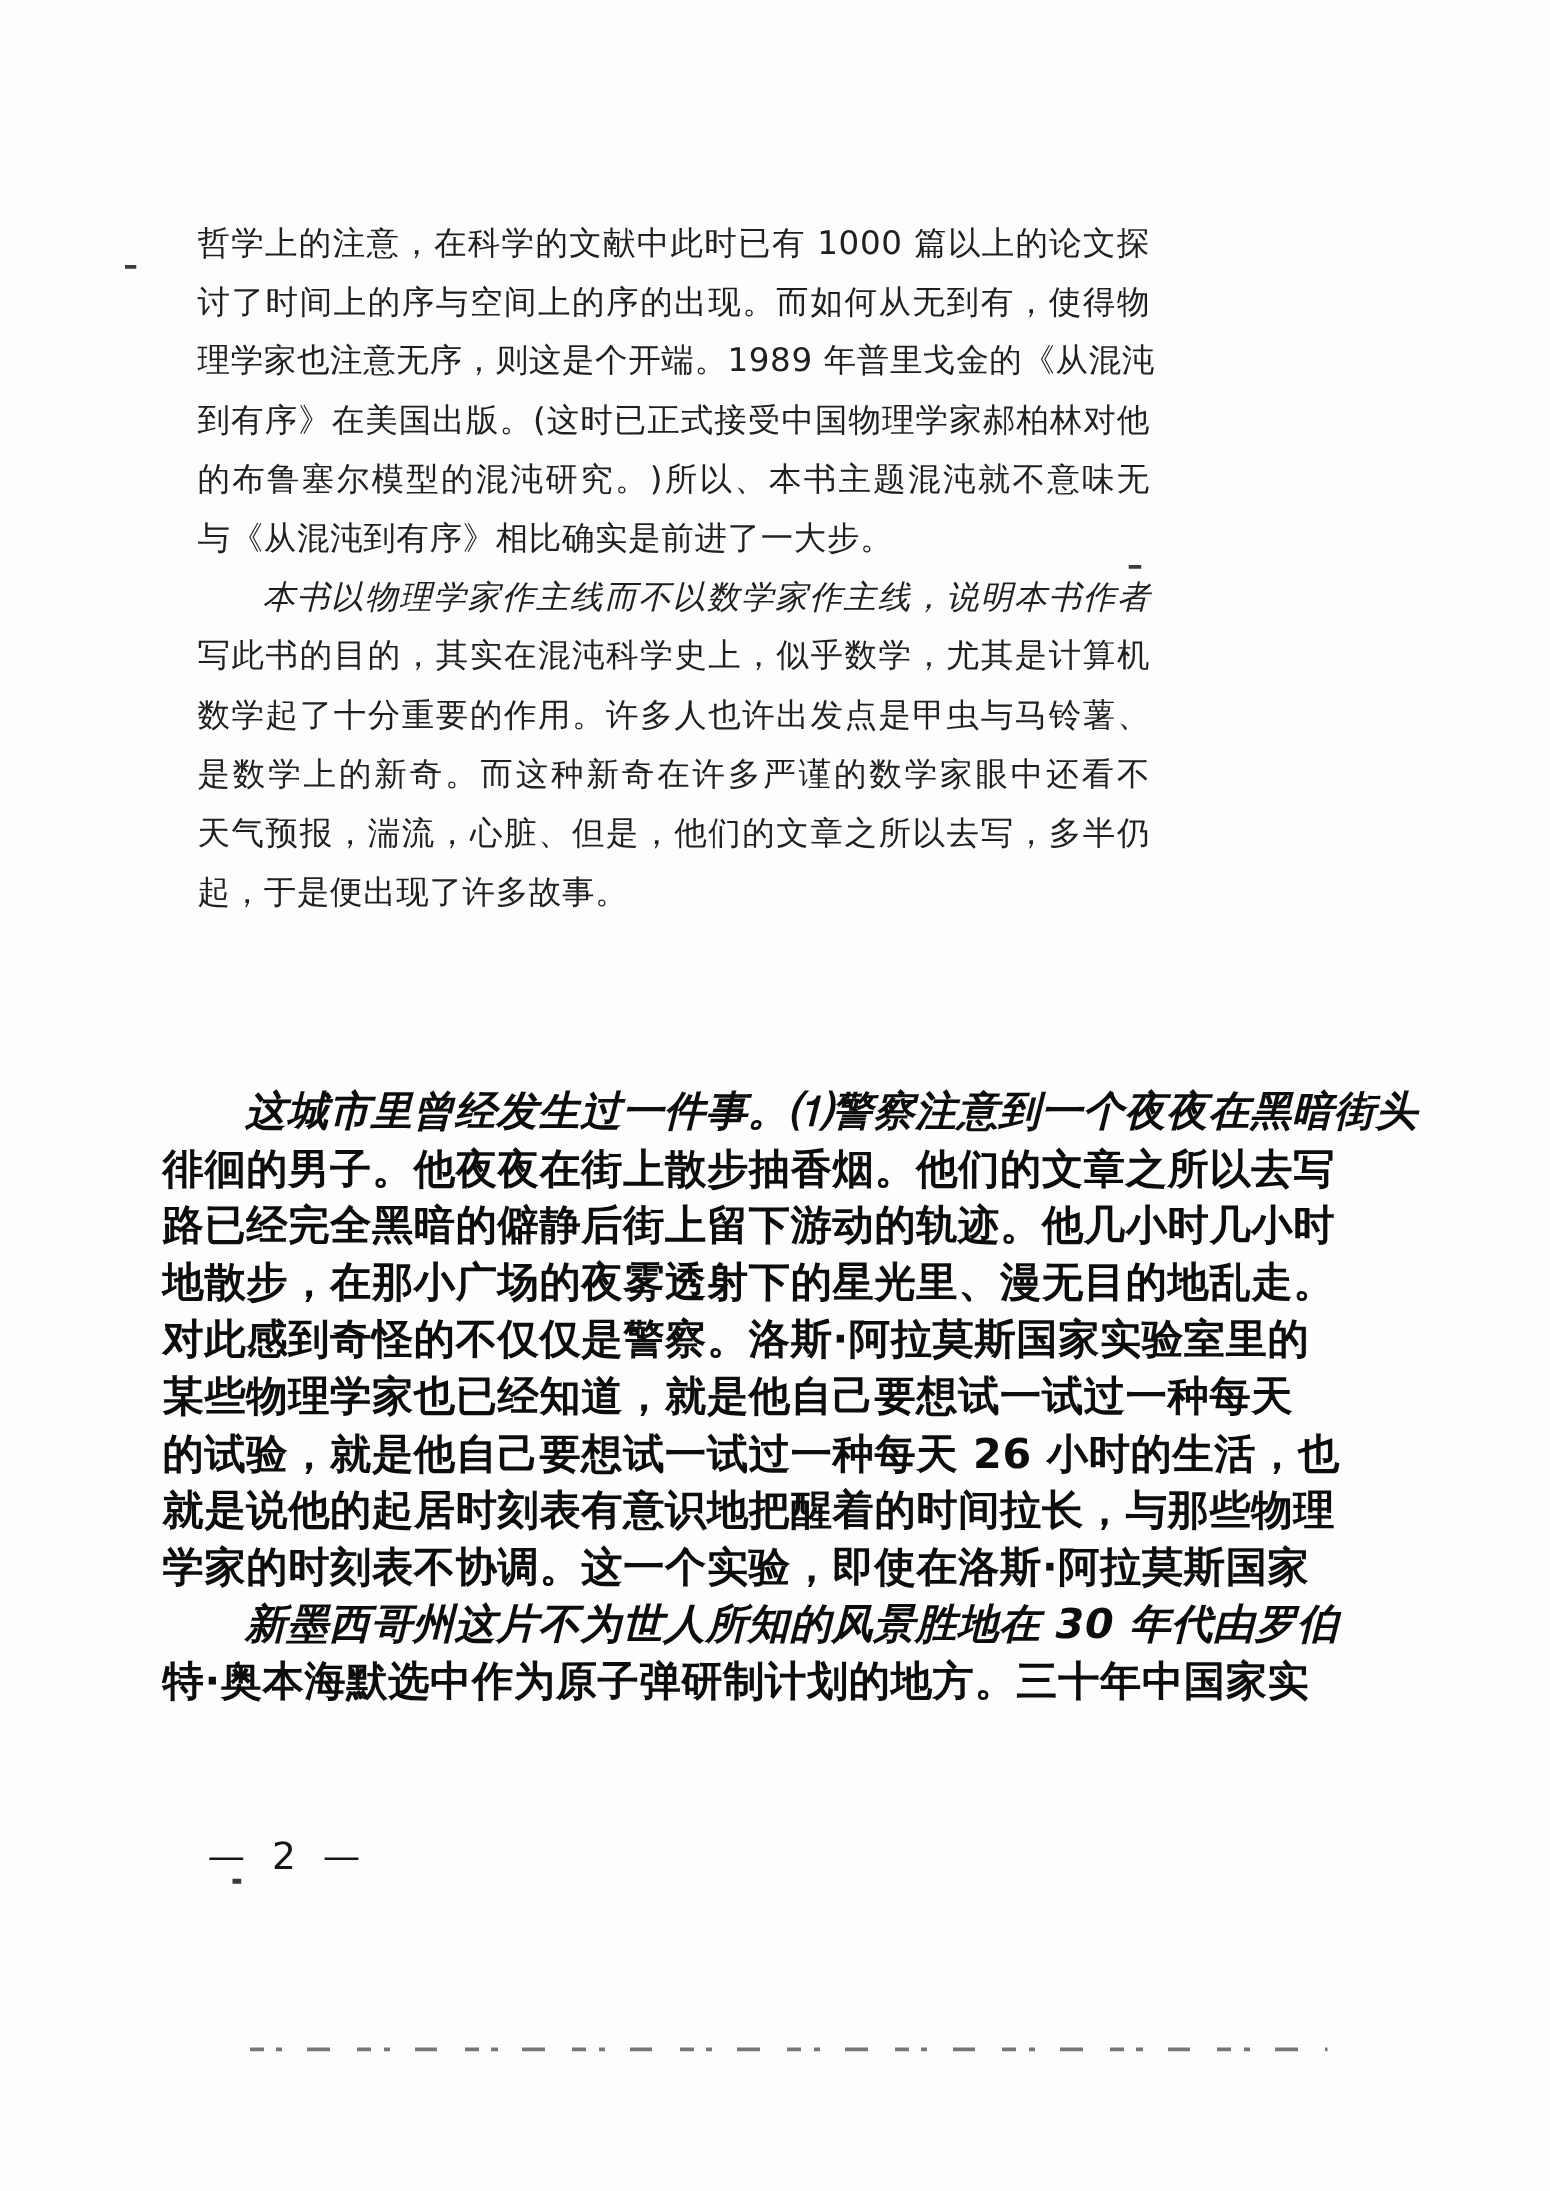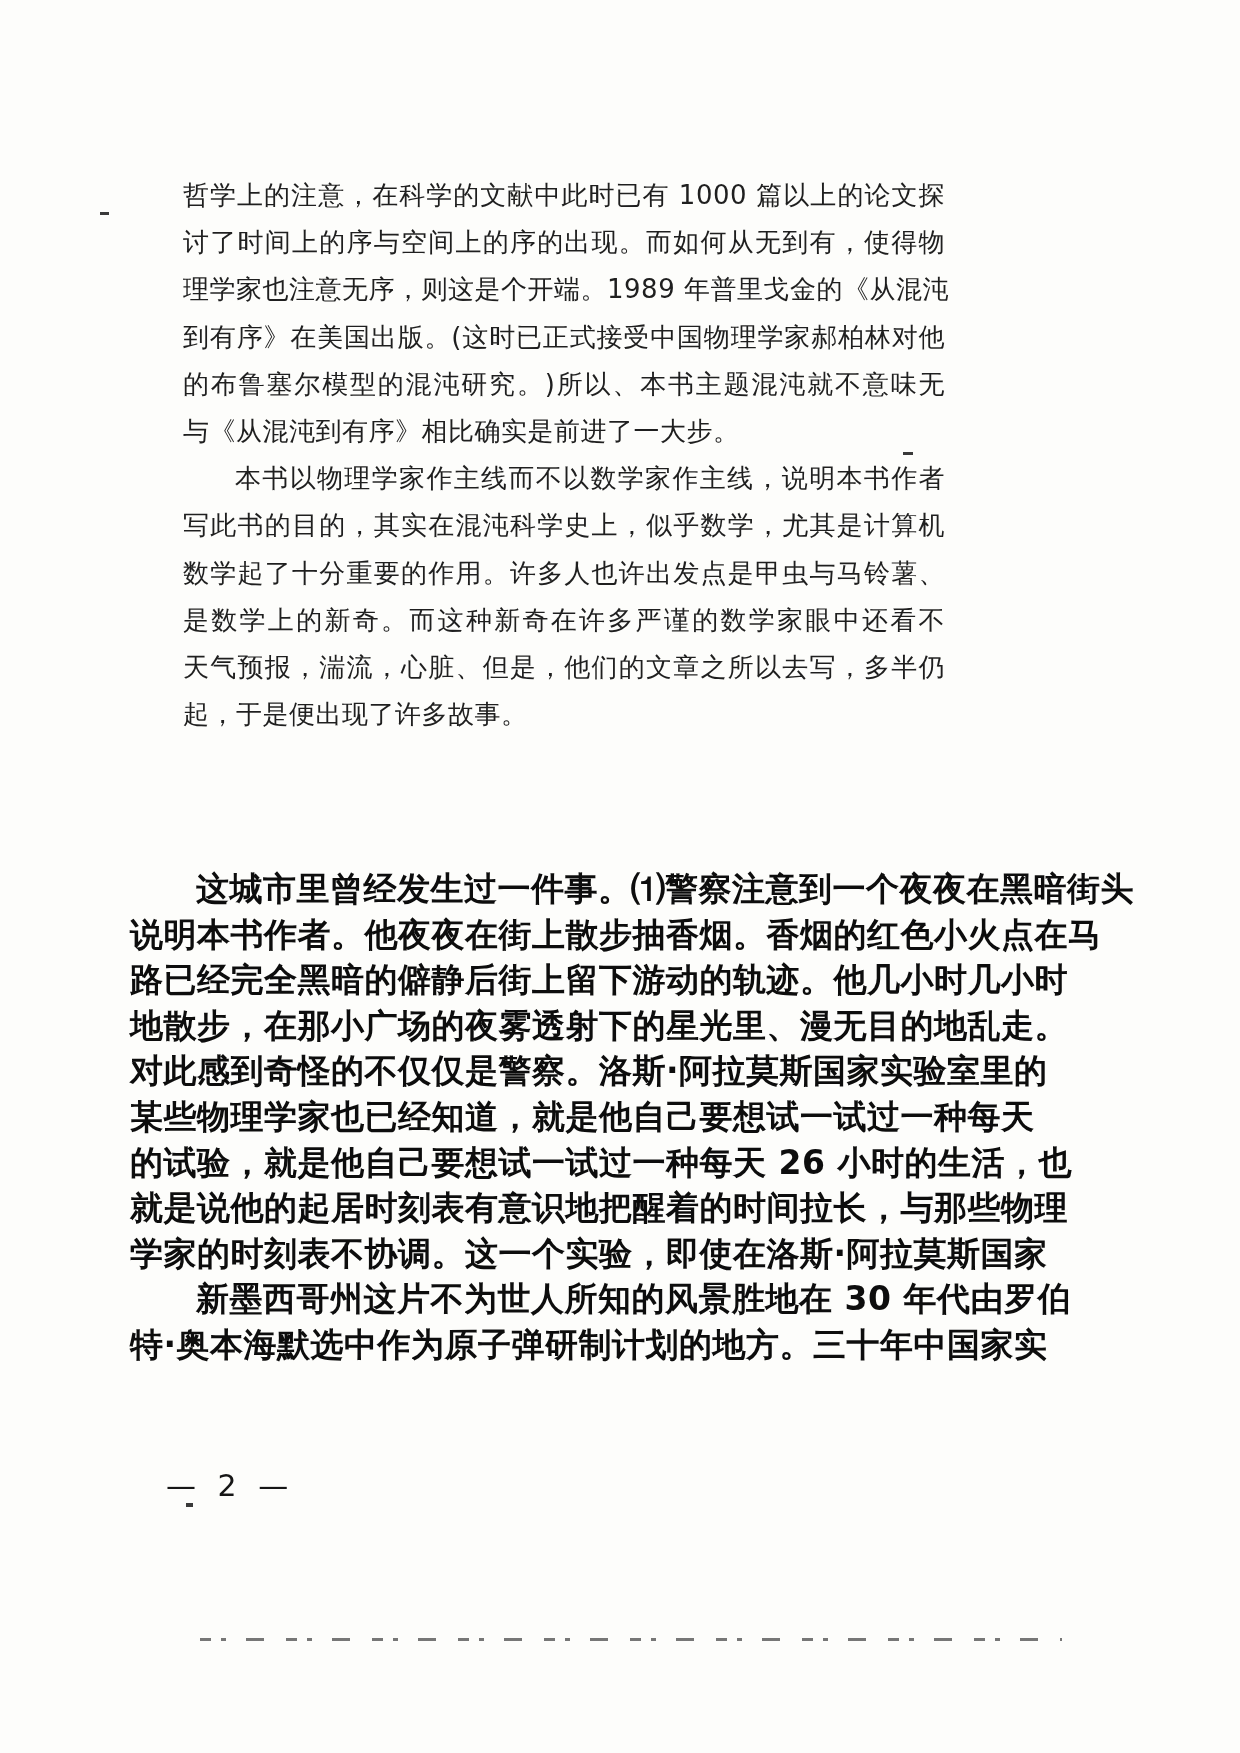--- a/index.html
+++ b/index.html
@@ -12,21 +12,21 @@
     width: 1240px;
     height: 1753px;
     margin: 0 auto;
     background: #fdfdfb;
     color: #141414;
     overflow: hidden;
   }
   
   .preface {
     position: absolute;
-    left: 183px;
+    left: 158px;
     top: 172px;
     width: 762px;
     font-size: 26px;
     line-height: 47.2px;
     font-weight: 400;
     color: #1f1f1f;
     letter-spacing: 0.5px;
   }
   
   .bodytext {
@@ -44,20 +44,21 @@
   .line {
     text-align: justify;
     text-align-last: justify;
     white-space: nowrap;
   }
   .para .line:last-child {
     text-align-last: left;
   }
   .indent-first .line:first-child {
     text-indent: 2em;
+    font-style: italic;
   }
   .preface .para + .para { margin-top: 0; }
   
   .page-number {
     position: absolute;
     left: 166px;
     top: 1468px;
     font-size: 30px;
     font-weight: 500;
     letter-spacing: 6px;
@@ -109,21 +110,21 @@
         <div class="line">数学起了十分重要的作用。许多人也许出发点是甲虫与马铃薯、</div>
         <div class="line">是数学上的新奇。而这种新奇在许多严谨的数学家眼中还看不</div>
         <div class="line">天气预报，湍流，心脏、但是，他们的文章之所以去写，多半仍</div>
         <div class="line">起，于是便出现了许多故事。</div>
       </div>
   </div>
 
   <div class="bodytext">
     <div class="para indent-first">
         <div class="line">这城市里曾经发生过一件事。⑴警察注意到一个夜夜在黑暗街头</div>
-        <div class="line">说明本书作者。他夜夜在街上散步抽香烟。香烟的红色小火点在马</div>
+        <div class="line">徘徊的男子。他夜夜在街上散步抽香烟。他们的文章之所以去写</div>
         <div class="line">路已经完全黑暗的僻静后街上留下游动的轨迹。他几小时几小时</div>
         <div class="line">地散步，在那小广场的夜雾透射下的星光里、漫无目的地乱走。</div>
         <div class="line">对此感到奇怪的不仅仅是警察。洛斯·阿拉莫斯国家实验室里的</div>
         <div class="line">某些物理学家也已经知道，就是他自己要想试一试过一种每天</div>
         <div class="line">的试验，就是他自己要想试一试过一种每天 26 小时的生活，也</div>
         <div class="line">就是说他的起居时刻表有意识地把醒着的时间拉长，与那些物理</div>
         <div class="line">学家的时刻表不协调。这一个实验，即使在洛斯·阿拉莫斯国家</div>
       </div>
     <div class="para indent-first">
         <div class="line">新墨西哥州这片不为世人所知的风景胜地在 30 年代由罗伯</div>

